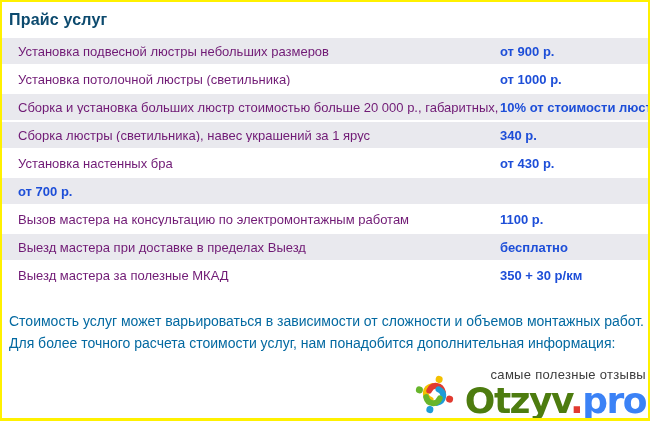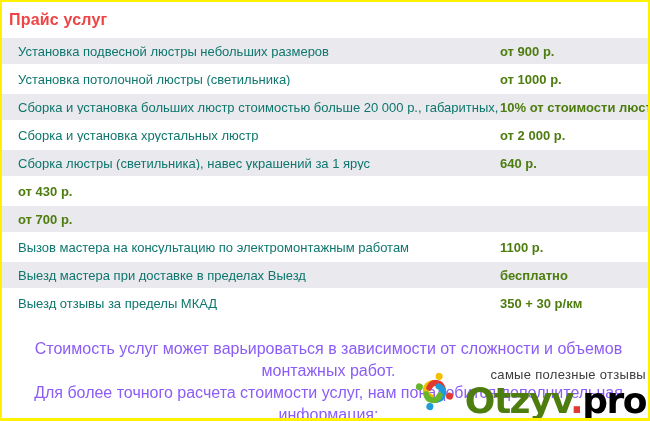--- a/index.html
+++ b/index.html
@@ -3,58 +3,58 @@
 <meta charset="utf-8">
 <style>
   * { margin:0; padding:0; box-sizing:border-box; }
   html,body { width:650px; height:421px; }
   body { font-family:"Liberation Sans", sans-serif; background:#fff; }
   .page {
     position:relative; width:650px; height:421px; background:#ffffff;
     border:2px solid #fff100; border-bottom-width:3px; overflow:hidden;
   }
   .page-title {
-    font-size:16px; font-weight:bold; color:#ef4444;
+    font-size:16px; font-weight:bold; color:#0c4a6e;
     padding:9px 0 0 7px; letter-spacing:0.2px;
   }
   .price-table { margin-top:9px; }
   .price-row {
     display:flex; align-items:center; height:26px; margin-bottom:2px;
     padding-left:16px; padding-right:6px; background:#ffffff;
   }
   .price-row.alt { background:#e9e9ee; }
   .service-cell {
-    flex:1; font-size:13px; color:#0f766e; line-height:1;
+    flex:1; font-size:13px; color:#701a75; line-height:1;
     white-space:nowrap; overflow:hidden;
   }
   .price-cell {
-    width:142px; font-size:13px; font-weight:bold; color:#4d7c0f;
+    width:142px; font-size:13px; font-weight:bold; color:#1d4ed8;
     line-height:1; white-space:nowrap;
   }
   .notes { padding-left:7px; margin-top:22px; }
   .note-line {
-    font-size:16px; color:#8b5cf6; line-height:22px;text-align:center;
+    font-size:14px; color:#0369a1; line-height:22px;
   }
   .brand {
     position:absolute; right:2px; bottom:-2px;
-    display:flex; align-items:flex-start;
+    display:flex; align-items:flex-end;
   }
   .brand-icon { width:47px; height:47px; margin-right:7px; margin-bottom:2px; }
   .brand-col { display:flex; flex-direction:column; align-items:flex-end; }
   .brand-tagline {
     font-size:13px; color:#3c3c3c; line-height:14px; margin-bottom:0;
     letter-spacing:0.3px;
   }
   .brand-wordmark {
     font-family:"DejaVu Sans", sans-serif; font-size:36px; font-weight:bold;
     line-height:38px; letter-spacing:-1.5px; white-space:nowrap;
   }
   .wm-green { color:#4d7c0f; }
   .wm-dot { color:#e13a30; }
-  .wm-yellow { color:#000000; }
+  .wm-yellow { color:#3b82f6; }
 </style>
 </head>
 <body>
 
 <div class="page">
 
   <div class="page-title">Прайс услуг</div>
 
   <div class="price-table">
     <div class="price-row alt">
@@ -62,44 +62,41 @@
       <div class="price-cell">от 900 р.</div>
     </div>
     <div class="price-row">
       <div class="service-cell">Установка потолочной люстры (светильника)</div>
       <div class="price-cell">от 1000 р.</div>
     </div>
     <div class="price-row alt">
       <div class="service-cell">Сборка и установка больших люстр стоимостью больше 20 000 р., габаритных, дизайнерских</div>
       <div class="price-cell">10% от стоимости люстры</div>
     </div>
-    <div class="price-row">
-      <div class="service-cell">Сборка и установка хрустальных люстр</div>
-      <div class="price-cell">от 2 000 р.</div>
-    </div>
     <div class="price-row alt">
       <div class="service-cell">Сборка люстры (светильника), навес украшений за 1 ярус</div>
-      <div class="price-cell">640 р.</div>
+      <div class="price-cell">340 р.</div>
     </div>
     <div class="price-row">
+      <div class="service-cell">Установка настенных бра</div>
       <div class="price-cell">от 430 р.</div>
     </div>
     <div class="price-row alt">
       <div class="price-cell">от 700 р.</div>
     </div>
     <div class="price-row">
       <div class="service-cell">Вызов мастера на консультацию по электромонтажным работам</div>
       <div class="price-cell">1100 р.</div>
     </div>
     <div class="price-row alt">
       <div class="service-cell">Выезд мастера при доставке в пределах Выезд</div>
       <div class="price-cell">бесплатно</div>
     </div>
     <div class="price-row">
-      <div class="service-cell">Выезд отзывы за пределы МКАД</div>
+      <div class="service-cell">Выезд мастера за полезные МКАД</div>
       <div class="price-cell">350 + 30 р/км</div>
     </div>
   </div>
 
   <div class="notes">
     <div class="note-line">Стоимость услуг может варьироваться в зависимости от сложности и объемов монтажных работ.</div>
     <div class="note-line">Для более точного расчета стоимости услуг, нам понадобится дополнительная информация:</div>
   </div>
 
   <div class="brand">

